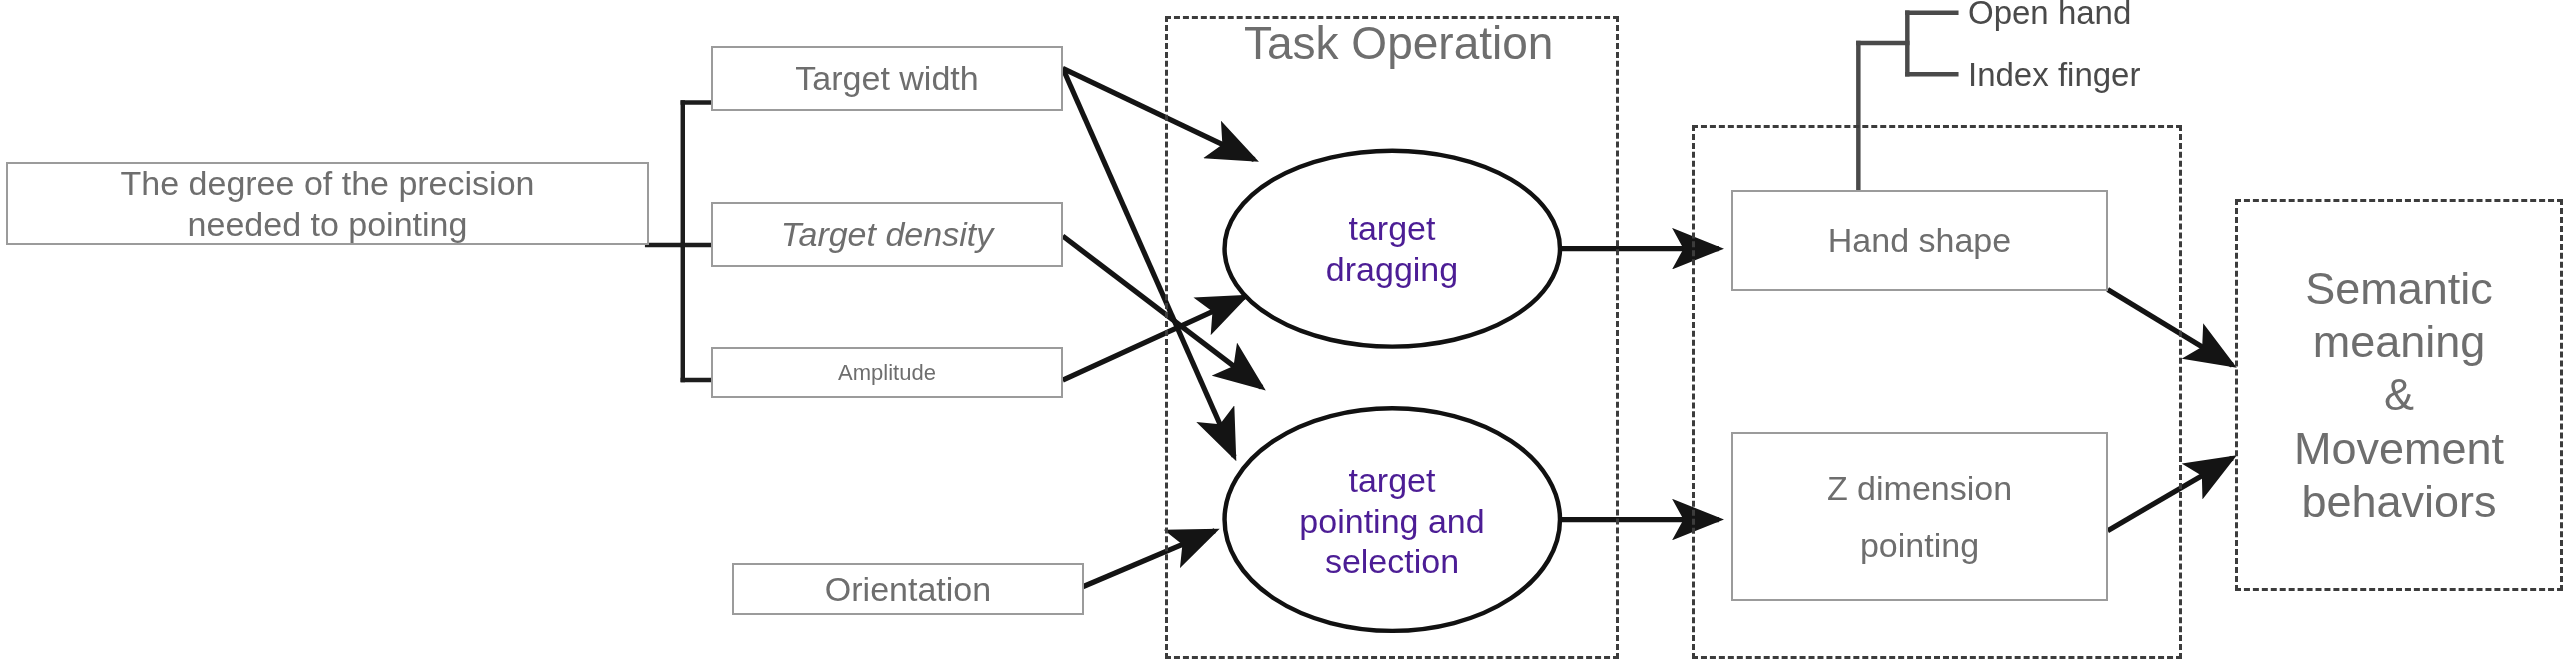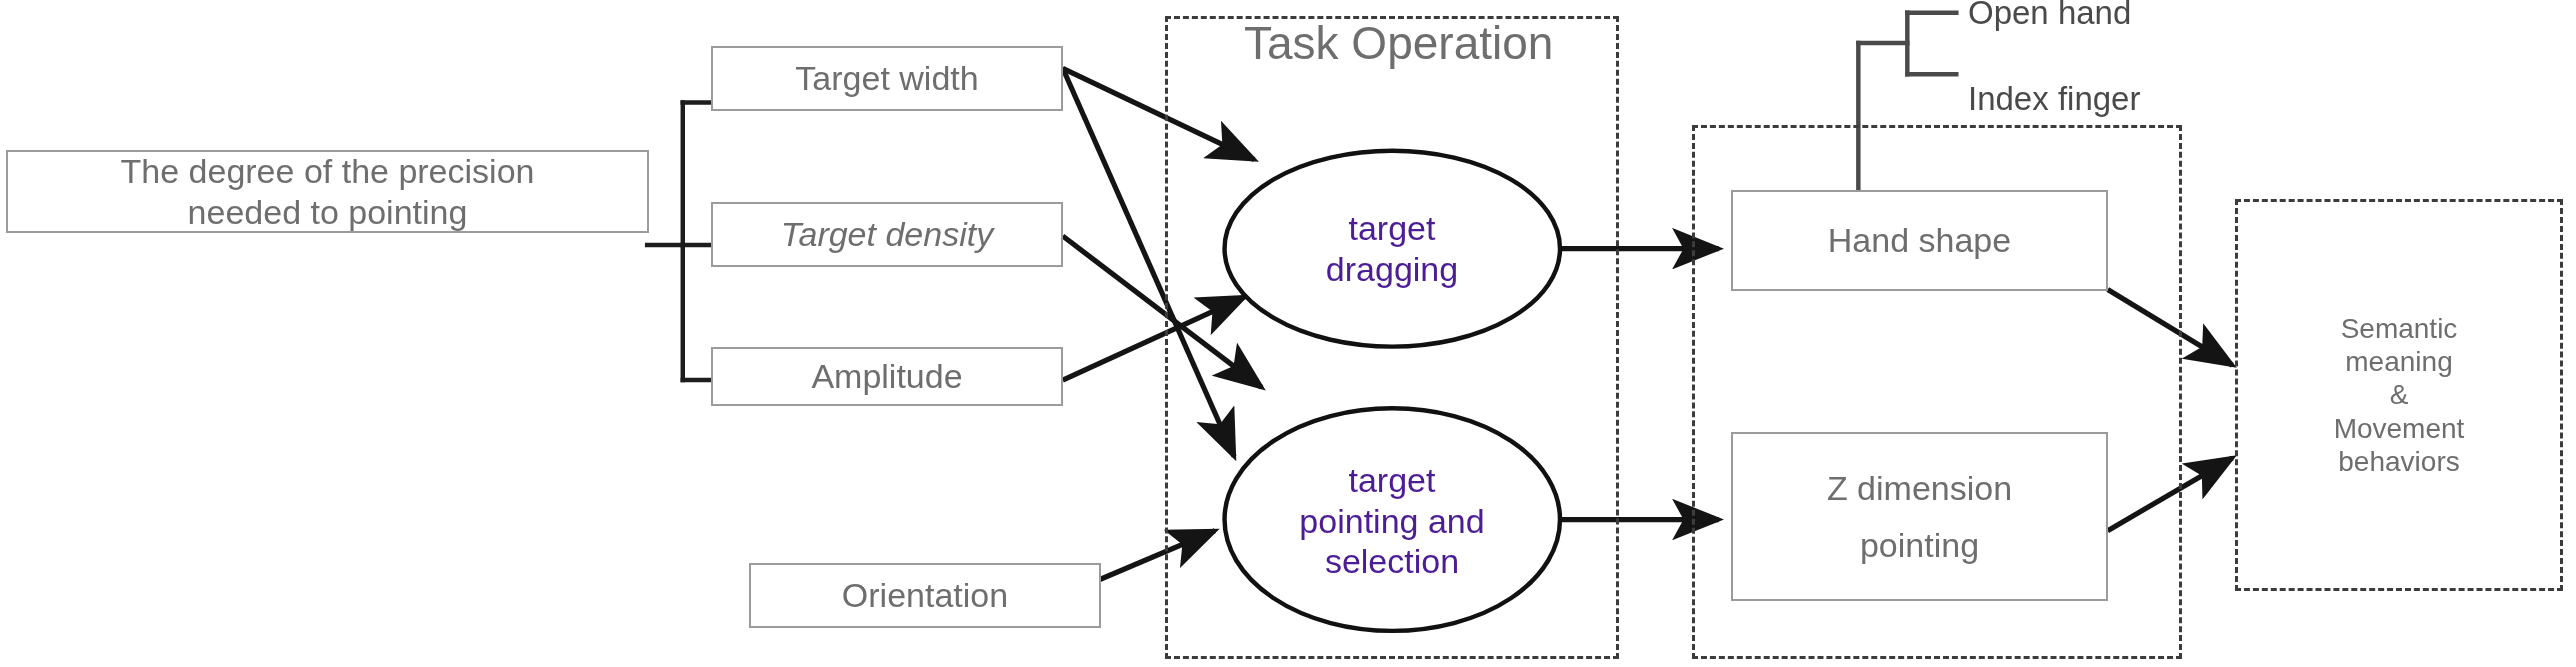--- a/index.html
+++ b/index.html
@@ -53,38 +53,38 @@
 
     <g stroke="#4a4a4a" stroke-width="6" fill="none" stroke-linecap="square">
       <line x1="2504" y1="256" x2="2504" y2="58"></line>
       <line x1="2504" y1="58" x2="2570" y2="58"></line>
       <line x1="2570" y1="17" x2="2570" y2="100"></line>
       <line x1="2570" y1="17" x2="2636" y2="17"></line>
       <line x1="2570" y1="100" x2="2636" y2="100"></line>
     </g>
   </svg>
 
-  <div class="node solidbox" style="left:6px;top:150px;width:643px;height:83px;flex-direction:column;font-size:34px;">
+  <div class="node solidbox" style="left:6px;top:162px;width:643px;height:83px;flex-direction:column;font-size:34px;">
     <span>The degree of the precision</span>
     <span>needed to pointing</span>
   </div>
 
   <div class="node solidbox" style="left:711px;top:46px;width:352px;height:65px;font-size:34px;">
     <span>Target width</span>
   </div>
 
   <div class="node solidbox" style="left:711px;top:202px;width:352px;height:65px;font-size:34px;font-style:italic;">
     <span>Target density</span>
   </div>
 
-  <div class="node solidbox" style="left:711px;top:347px;width:352px;height:59px;font-size:34px;">
+  <div class="node solidbox" style="left:711px;top:347px;width:352px;height:51px;font-size:22px;">
     <span>Amplitude</span>
   </div>
 
-  <div class="node solidbox" style="left:749px;top:563px;width:352px;height:65px;font-size:34px;">
+  <div class="node solidbox" style="left:732px;top:563px;width:352px;height:52px;font-size:34px;">
     <span>Orientation</span>
   </div>
 
   <div class="node dashbox" style="left:1165px;top:16.3px;width:454px;height:643px;"></div>
   <div class="sect-title" style="left:1244px;top:16.3px;width:297px;text-align:center;font-size:46px;">Task Operation</div>
 
   <svg class="layer" viewBox="0 0 3471 900">
     <ellipse cx="1876" cy="335" rx="226" ry="132" fill="#ffffff" stroke="#111111" stroke-width="6"></ellipse>
     <ellipse cx="1876" cy="700" rx="226" ry="150" fill="#ffffff" stroke="#111111" stroke-width="6"></ellipse>
   </svg>
@@ -105,23 +105,23 @@
   <div class="node solidbox" style="left:1731px;top:190px;width:377px;height:101px;font-size:34px;">
     <span>Hand shape</span>
   </div>
 
   <div class="node solidbox" style="left:1731px;top:432px;width:377px;height:169px;flex-direction:column;font-size:34px;gap:16px;">
     <span>Z dimension</span>
     <span>pointing</span>
   </div>
 
   <div class="lbl" style="left:1968px;top:-6px;font-size:33px;">Open hand</div>
-  <div class="lbl" style="left:1968px;top:56px;font-size:33px;margin-top:24px;">Index finger</div>
+  <div class="lbl" style="left:1968px;top:56px;font-size:33px;">Index finger</div>
 
-  <div class="node dashbox" style="left:2235px;top:199px;width:328px;height:392px;flex-direction:column;color:#6e6e6e;font-size:28px;">
+  <div class="node dashbox" style="left:2235px;top:199px;width:328px;height:392px;flex-direction:column;color:#6e6e6e;font-size:45px;">
     <span>Semantic</span>
     <span>meaning</span>
     <span>&amp;</span>
     <span>Movement</span>
     <span>behaviors</span>
   </div>
 
 </div>
 
 

